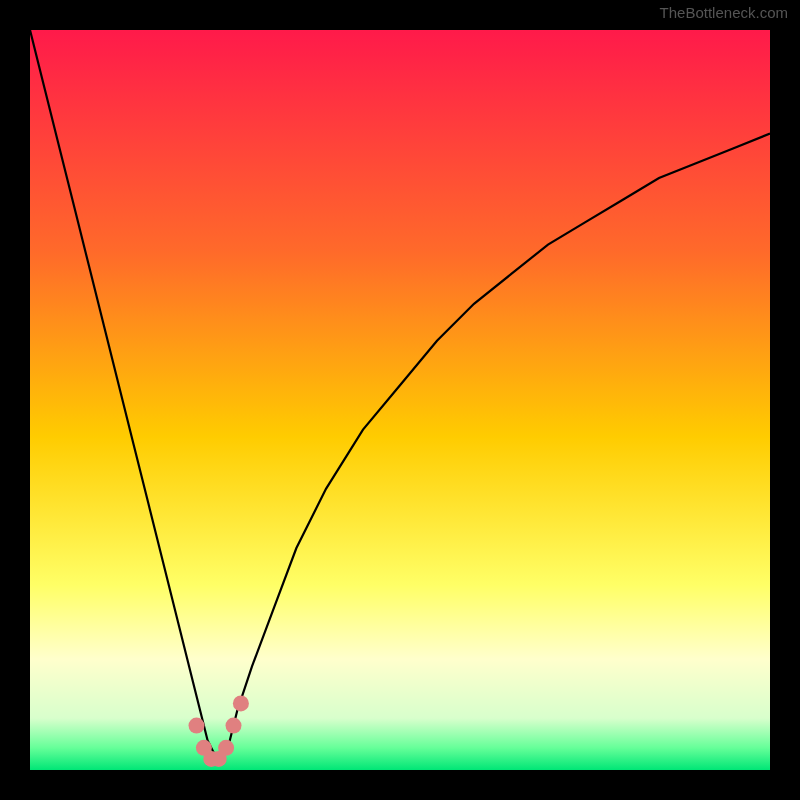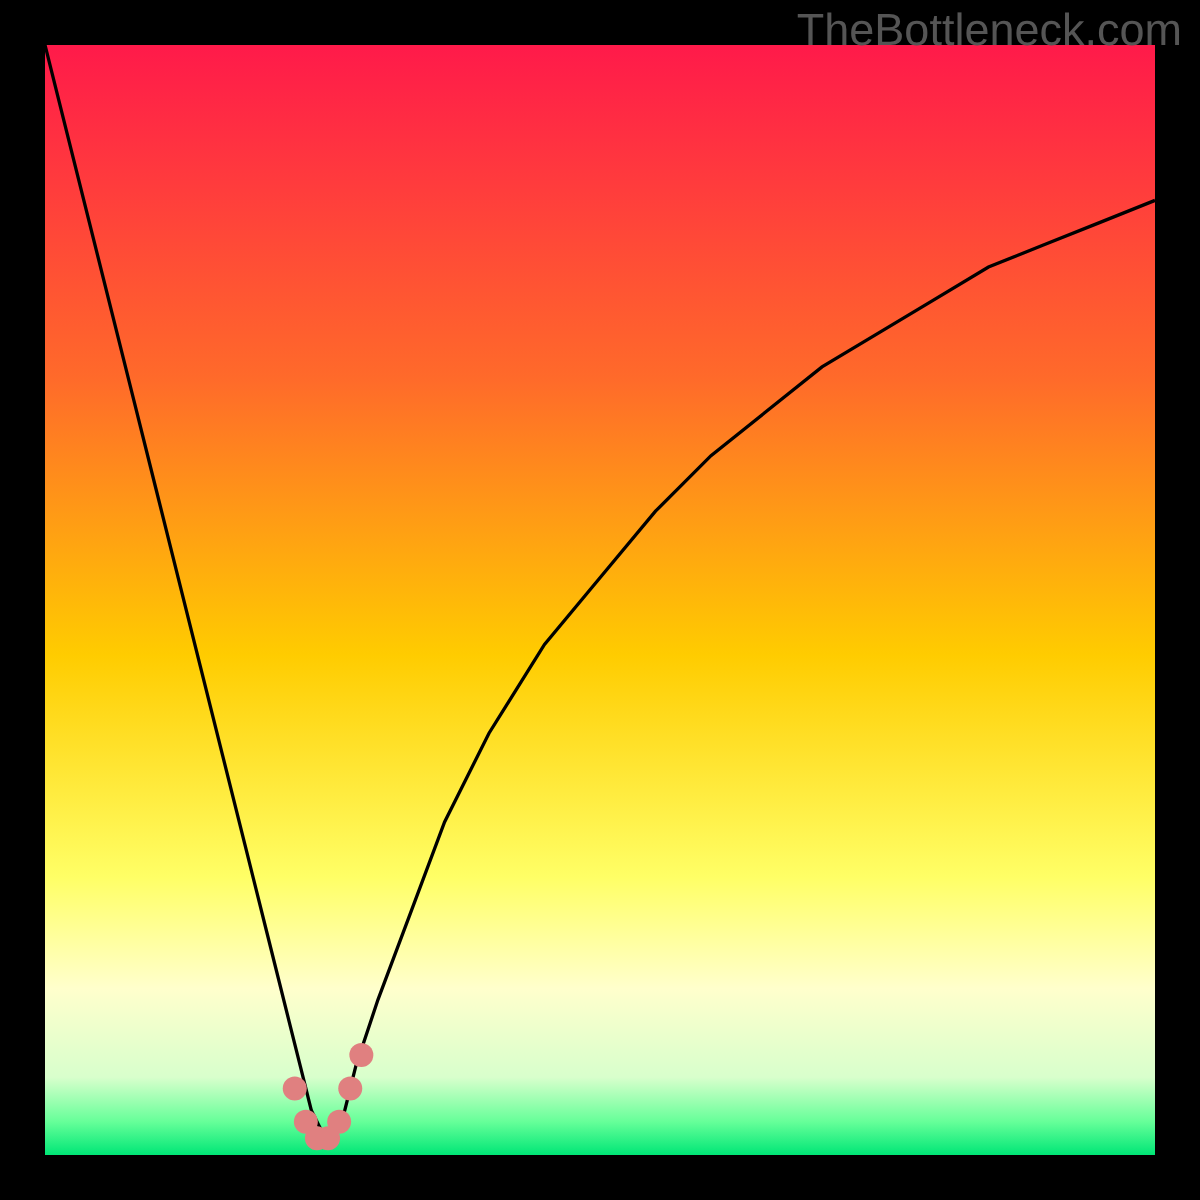--- a/index.html
+++ b/index.html
@@ -39,21 +39,21 @@
     top: 0;
     left: 0;
     width: 100%;
     height: 100%;
   }
   .watermark {
     position: absolute;
     top: 4px;
     right: 12px;
     color: #555;
-    font-size: 30px;
+    font-size: 15px;
     font-weight: 500;
     font-family: Arial, sans-serif;
   }
 </style>
 </head>
 <body>
 
 <div class="frame">
   <div class="plot-area">
     <svg class="gradient" viewBox="0 0 740 740" preserveAspectRatio="none">

